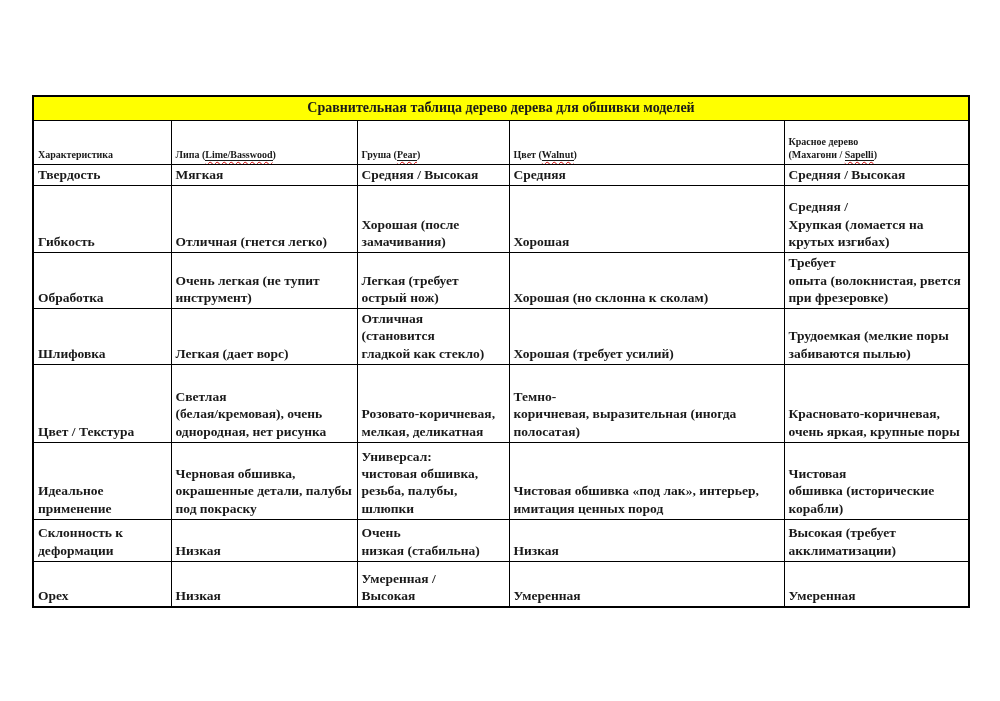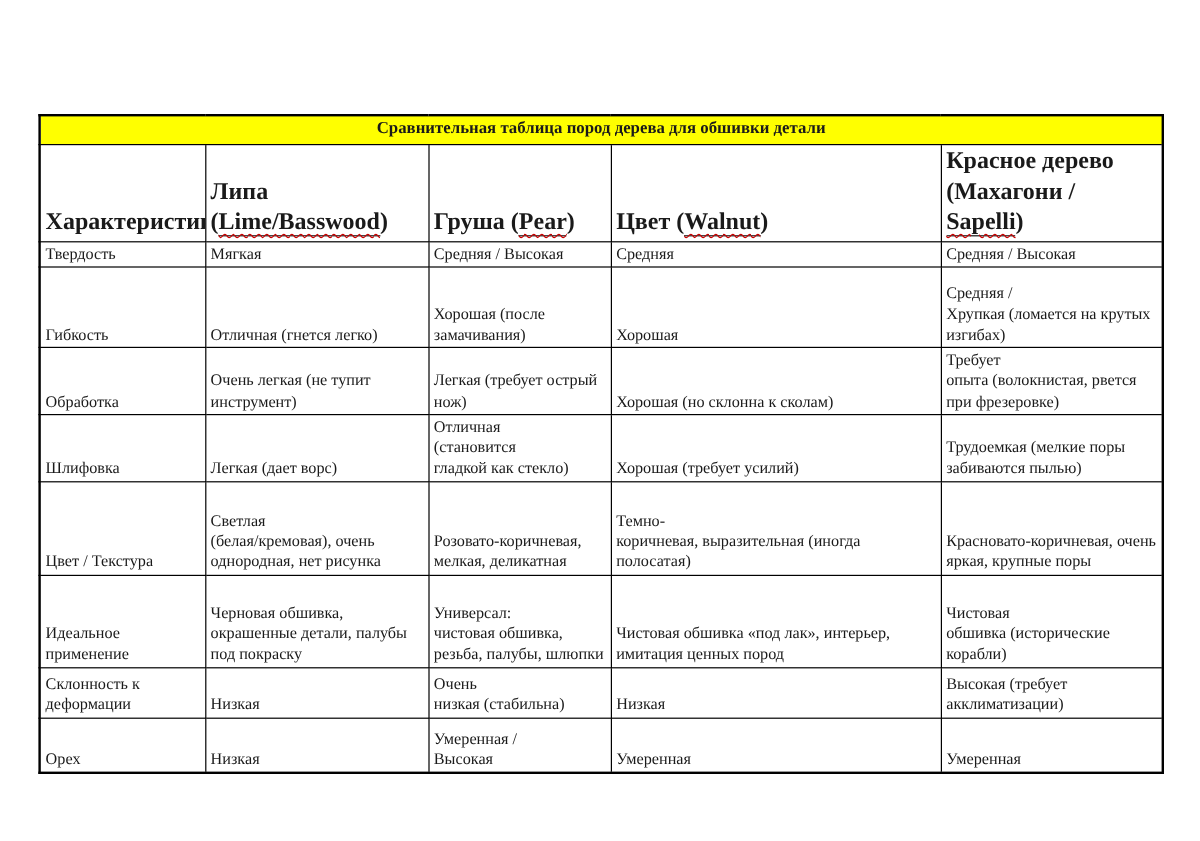--- a/index.html
+++ b/index.html
@@ -29,35 +29,35 @@
     font-size: 13.5px;
     line-height: 1.28;
   }
   table.wood td, table.wood th {
     border: 1px solid #000;
     vertical-align: bottom;
     text-align: left;
     padding: 1px 4px 2px 4px;
     white-space: pre-line;
     overflow: hidden;
-    font-weight: normal;
+    font-weight: bold;
   }
   tr.title-row td {
     background: #ffff00;
     font-weight: bold;
     text-align: center;
     vertical-align: middle;
     height: 20px;
     font-size: 14px;
     white-space: nowrap;
   }
   tr.head-row th {
     font-weight: bold;
     height: 40px;
-    font-size: 20px;
+    font-size: 10px;
   }
   .en {
     border-bottom: 1px solid #1a1a1a;
     text-decoration: underline wavy #cc0000;
     text-decoration-thickness: 1px;
     text-underline-offset: 3px;
     margin-top: 28px;
   }
   
   tr.r0 { height: 21px; }
@@ -76,21 +76,21 @@
   <table class="wood">
     <colgroup>
       <col style="width:138px">
       <col style="width:186px">
       <col style="width:152px">
       <col style="width:275px">
       <col style="width:185px">
     </colgroup>
     <tbody>
       <tr class="title-row">
-        <td colspan="5">Сравнительная таблица пород дерева для обшивки детали</td>
+        <td colspan="5">Сравнительная таблица дерево дерева для обшивки моделей</td>
       </tr>
       <tr class="head-row">
         <th><span>Характеристика</span><span class="en"></span><span></span></th>
         <th><span>Липа (</span><span class="en">Lime/Basswood</span><span>)</span></th>
         <th><span>Груша (</span><span class="en">Pear</span><span>)</span></th>
         <th><span>Цвет (</span><span class="en">Walnut</span><span>)</span></th>
         <th><span>Красное дерево
 (Махагони / </span><span class="en">Sapelli</span><span>)</span></th>
       </tr>
       <tr class="r0">

